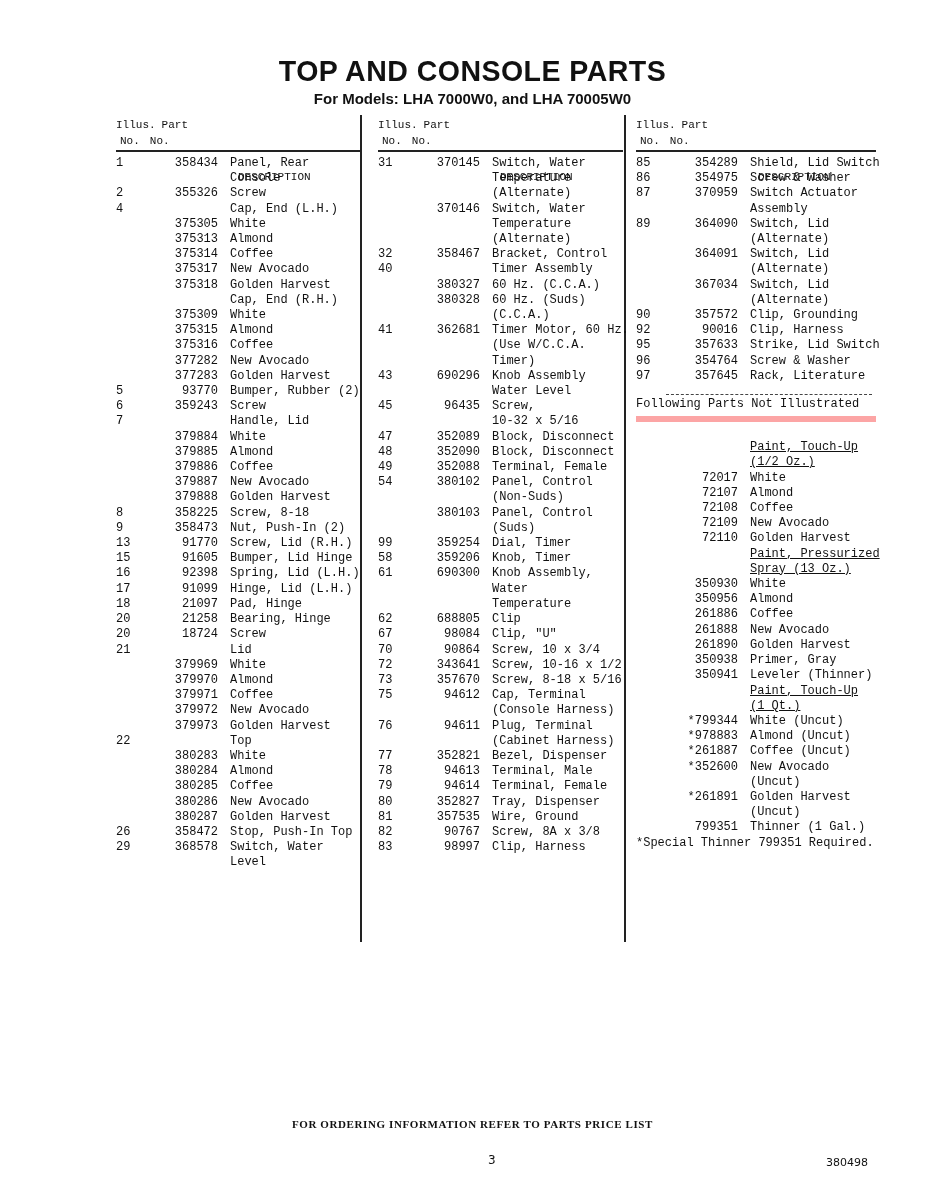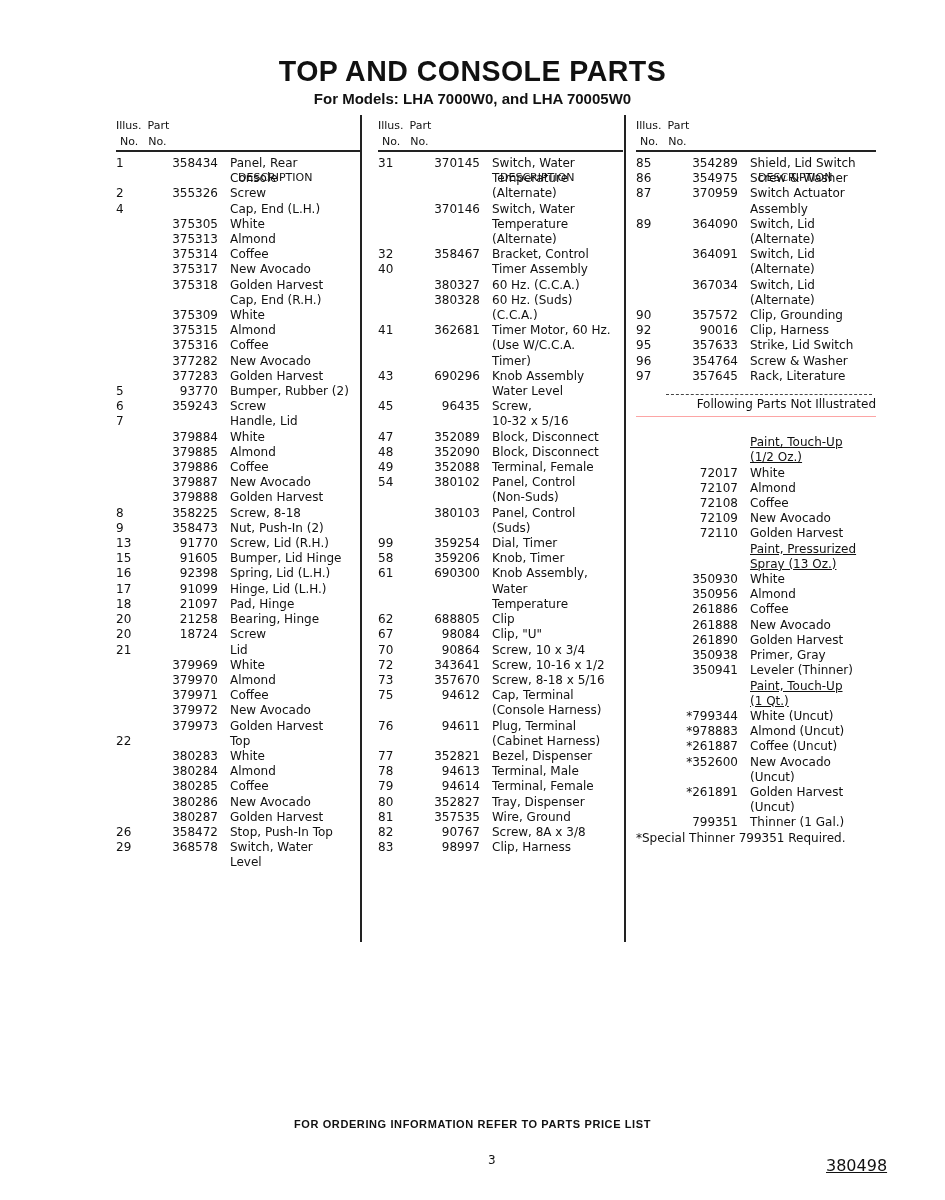--- a/index.html
+++ b/index.html
@@ -1,40 +1,40 @@
 <!DOCTYPE html>
 <html><head>
 <meta charset="utf-8">
 <style>
   html, body { margin: 0; padding: 0; background: #ffffff; }
   body { width: 945px; height: 1200px; position: relative; overflow: hidden; color: #111; font-family: "DejaVu Sans", sans-serif; }
   .title { position: absolute; top: 54px; left: 0; width: 945px; text-align: center; font-family: "Liberation Sans", sans-serif; font-weight: bold; font-size: 30px; letter-spacing: 0.5px; transform: scaleX(0.95); }
   .subtitle { position: absolute; top: 90px; left: 0; width: 945px; text-align: center; font-family: Liberation Sans, sans-serif; font-weight: bold; font-size: 15px; }
-  .col { position: absolute; top: 118px; font-size: 12px; line-height: 15.2px; }
+  .col { position: absolute; top: 118px; font-size: 12px; line-height: 15.2px; font-family: Liberation Mono, monospace; }
   .col1 { left: 116px; width: 245px; }
   .col2 { left: 378px; width: 245px; }
   .col3 { left: 636px; width: 240px; }
   .hdr { position: relative; height: 32px; border-bottom: 2px solid #222; margin-bottom: 4px; font-size: 11px; }
   .hdr .l1 { position: absolute; top: 0; left: 0; }
   .hdr .l1 .p { margin-left: 6px; }
   .hdr .l2 { position: absolute; top: 16px; left: 4px; width: 100%; }
   .hdr .l2 .no2 { margin-left: 10px; }
   .hdr .l2 .desc { position: absolute; left: 118px; margin-top: 36px; }
   .row { display: flex; }
   .row .il { width: 40px; flex: none; }
   .row .pn { width: 62px; flex: none; text-align: right; padding-right: 12px; }
   .row .ds { flex: 1; white-space: nowrap; }
   .row .ds.u { text-decoration: underline; }
   .vline { position: absolute; width: 2px; background: #222; }
   .sep-dash { border-top: 1px dashed #444; margin: 10px 4px 2px 30px; height: 0; }
-  .npi { text-align: right; border-bottom: 1px solid #fca5a5; padding-bottom: 4px; margin-bottom: 18px; }
+  .npi { text-align: left; border-bottom: 6px solid #fca5a5; padding-bottom: 4px; margin-bottom: 18px; }
   .note { white-space: nowrap; }
-  .footer { position: absolute; top: 1118px; left: 0; width: 945px; text-align: center; font-family: Liberation Sans, sans-serif; font-weight: bold; font-size: 11px; letter-spacing: 0.6px; }
+  .footer { position: absolute; top: 1118px; left: 0; width: 945px; text-align: center; font-family: Liberation Serif, serif; font-weight: bold; font-size: 11px; letter-spacing: 0.6px; }
   .pageno { position: absolute; top: 1153px; left: 488px; font-size: 12px; }
-  .docno { position: absolute; top: 1156px; left: 826px; font-size: 16px; text-decoration: underline; }
+  .docno { position: absolute; top: 1156px; left: 826px; font-size: 11px; }
 </style>
 </head>
 <body>
 
 <div class="title">TOP AND CONSOLE PARTS</div>
 <div class="subtitle">For Models: LHA 7000W0, and LHA 70005W0</div>
 
 <div class="vline" style="left:360px; top:115px; height:827px;"></div>
 <div class="vline" style="left:624px; top:115px; height:827px;"></div>
 

